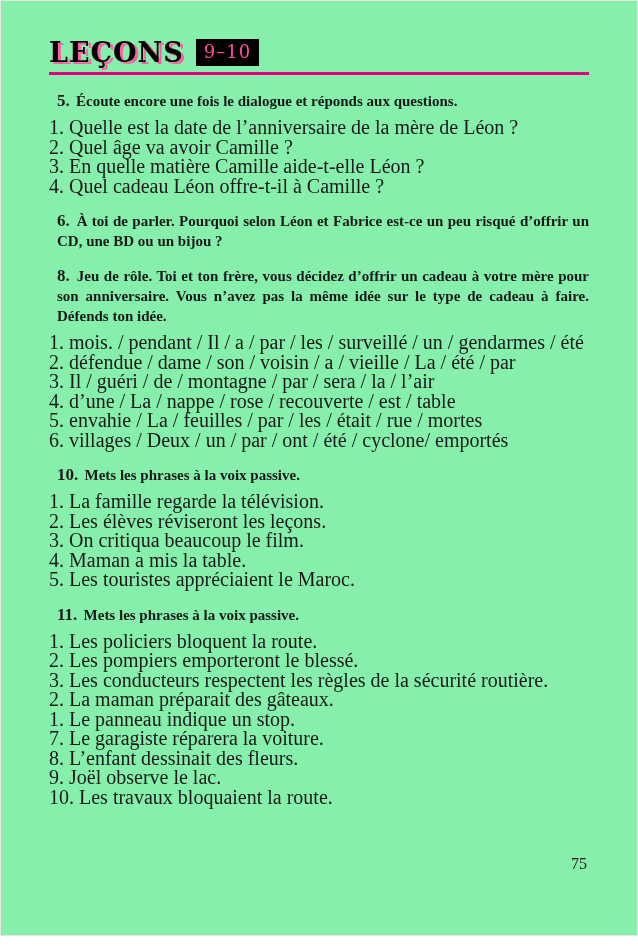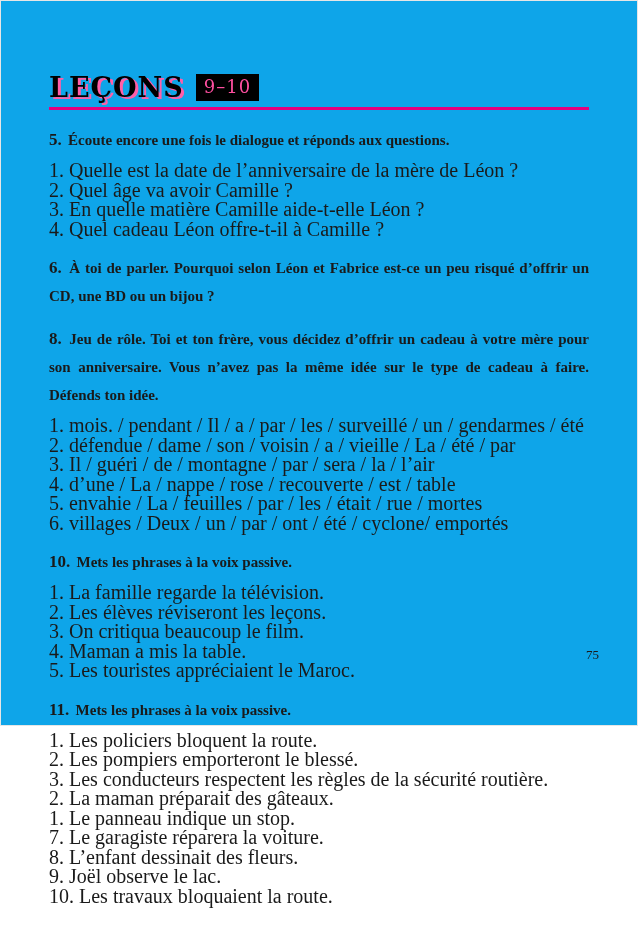--- a/index.html
+++ b/index.html
@@ -7,24 +7,24 @@
     width: 638px;
     height: 946px;
     background: #ffffff;
     font-family: "Liberation Serif", "DejaVu Serif", serif;
     color: #1a1a1a;
     overflow: hidden;
   }
   .page {
     position: relative;
     width: 638px;
-    height: 726px;
-    background: #0ea5e9;
+    height: 936px;
+    background: #86efac;
     border: 1px solid #e6e6e6;
-    padding: 73px 48px 0 48px;
+    padding: 38px 48px 0 48px;
   }
   
   .header-row {
     display: flex;
     align-items: center;
     gap: 12px;
     margin-bottom: 6px;
   }
   .lecons-title {
     font-family: "DejaVu Serif", "Liberation Serif", serif;
@@ -47,41 +47,42 @@
   }
   .pink-rule {
     height: 3px;
     background: #e6007e;
     margin-bottom: 16px;
   }
   
   .ex-title {
     font-weight: bold;
     font-size: 15px;
-    line-height: 28px;
+    line-height: 20px;
     text-align: justify;
     margin-top: 15px;
     margin-bottom: 7px;
+    margin-left: 8px;
   }
   .ex-title:first-child { margin-top: 0; }
   .ex-num {
     font-size: 17px;
     font-weight: bold;
     padding-right: 2px;
   }
   .ex-item {
     font-size: 20px;
     line-height: 19.5px;
     text-align: left;
   }
   .page-number {
     position: absolute;
-    right: 38px;
+    right: 50px;
     bottom: 62px;
-    font-size: 13px;
+    font-size: 16px;
     color: #1a1a1a;
   }
 </style>
 </head>
 <body>
 
 <div class="page">
 
   <div class="header-row">
     <span class="lecons-title">LEÇONS</span>

